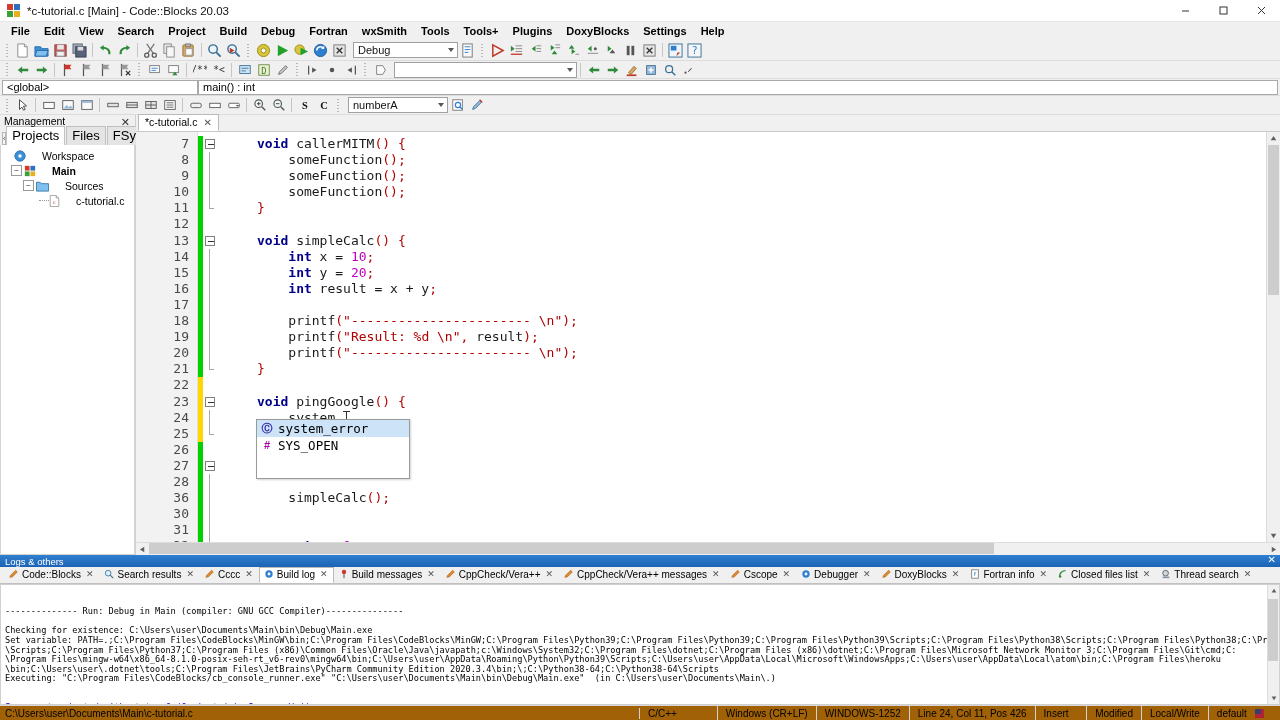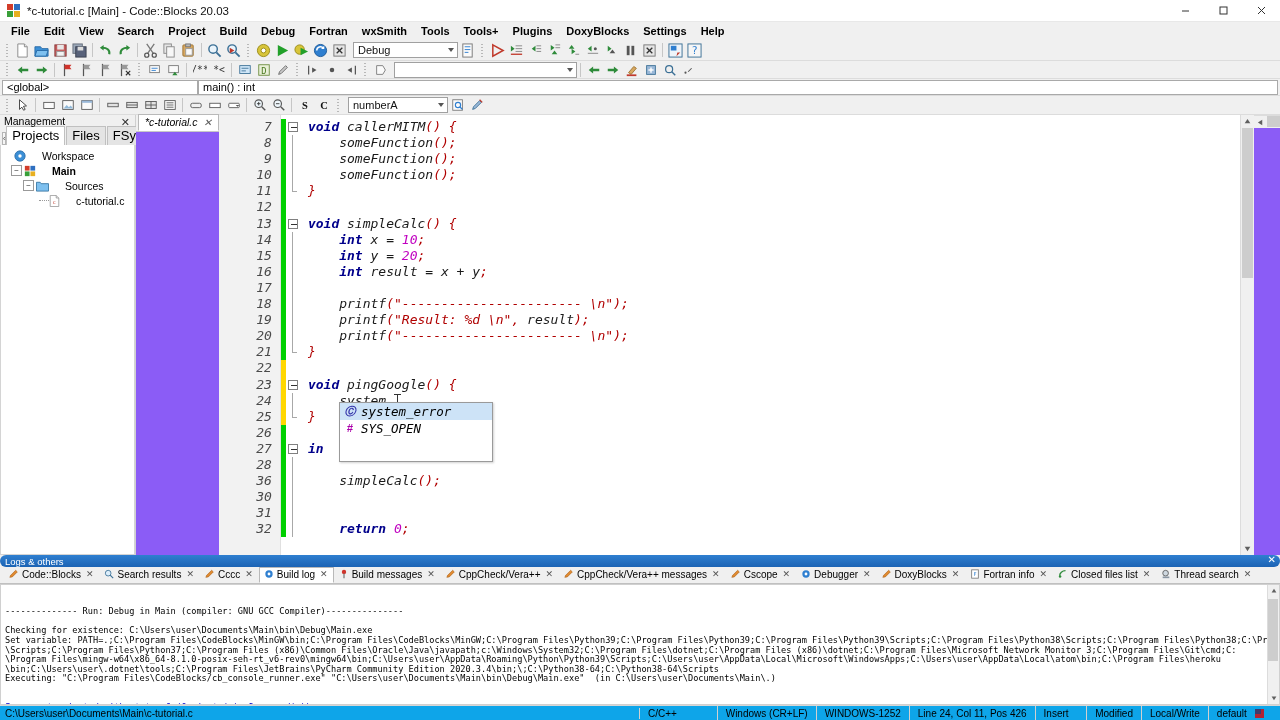--- a/index.html
+++ b/index.html
@@ -93,21 +93,21 @@
   .tree { flex: 1; background: #fff; border: 1px solid #d4d4d4; border-top: none;
           margin: 0; padding: 3px 0 0 2px; font-size: 10.5px; overflow: hidden; }
   .tnode { display: flex; align-items: center; height: 15px; white-space: nowrap; }
   .texp { width: 11px; height: 11px; border: 1px solid #999; background: #fff; font-size: 8px;
           line-height: 9px; text-align: center; color: #333; margin-right: 2px; flex: 0 0 11px; }
   .tspacer { width: 11px; flex: 0 0 11px; }
   .tlabel { margin-left: 16px; }
   .tdash { width: 10px; border-top: 1px dotted #999; height: 1px; }
 
   
-  .editor-wrap { flex: 1; display: flex; flex-direction: row; min-width: 0; background: #8b5cf6; font-style: italic; }
+  .editor-wrap { flex: 1; display: flex; flex-direction: column; min-width: 0; background: #7dd3fc; }
   .edtabs { height: 17px; background: #f0f0f0; display: flex; align-items: flex-end; padding-left: 2px;
             border-bottom: 1px solid #c8c8c8; }
   .edtab { background: #fff; border: 1px solid #b9b9b9; border-bottom: 1px solid #fff;
            padding: 1px 6px 2px 6px; font-size: 10.5px; display: flex; align-items: center; gap: 6px; }
   .edtab .x { color: #555; font-size: 10px; }
   .editor { flex: 1; display: flex; position: relative; background: #fff; min-height: 0; overflow: hidden; }
 
   .gutter-nums { width: 62px; background: #f2f2f2; text-align: right; padding-right: 8px;
                  font-family: "DejaVu Sans Mono", monospace; font-size: 13px; color: #4a4a4a;
                  padding-top: 4px; border-right: 1px solid #e0e0e0; }
@@ -118,21 +118,21 @@
   .fold div { height: 16.1px; position: relative; }
   .foldbox { position: absolute; left: 2px; top: 3px; width: 10px; height: 10px;
              border: 1px solid #808080; background: #fff; }
   .foldbox::before { content: ''; position: absolute; left: 2px; top: 4px; width: 6px; height: 1px; background: #333; }
   .foldline { position: absolute; left: 6px; top: 0; width: 1px; height: 16.1px; background: #a8a8a8; }
   .foldend { position: absolute; left: 6px; top: 0; width: 1px; height: 8px; background: #a8a8a8; }
   .foldend::after { content: ''; position: absolute; left: 0; top: 8px; width: 5px; height: 1px; background: #a8a8a8; }
 
   .code { flex: 1; padding-top: 4px; font-family: "DejaVu Sans Mono", monospace;
           font-size: 13px; color: #1a1a1a; white-space: pre; position: relative; }
-  .code > div { height: 16.1px; line-height: 16.1px; padding-left: 6px; }
+  .code > div { height: 16.1px; line-height: 16.1px; padding-left: 6px; margin-left: 32px; }
   .kw { color: #00008b; font-weight: bold; }
   .num { color: #c000c0; }
   .str { color: #b00000; }
   .punc { color: #b00000; }
   .brace { color: #b00000; }
   .ibeam { display: inline-block; width: 7px; height: 13px; position: relative; vertical-align: -2px; }
   .ibeam::before, .ibeam::after { content:''; position: absolute; left: 0; width: 7px; height: 1px; background: #333; }
   .ibeam::before { top: 0; } .ibeam::after { bottom: 0; }
   .ibeam span { position: absolute; left: 3px; top: 0; width: 1px; height: 13px; background: #333; }
 
@@ -156,41 +156,41 @@
   .vs-thumb { position: absolute; top: 0; left: 1px; width: 11px; height: 150px; background: #cdcdcd; }
   .hscroll { height: 13px; background: #f0f0f0; border-top: 1px solid #dcdcdc; display: flex; align-items: center; }
   .hs-arrow { width: 13px; height: 13px; display: flex; align-items: center; justify-content: center;
               font-size: 7px; color: #606060; }
   .hs-track { flex: 1; height: 12px; position: relative; }
   .hs-thumb { position: absolute; left: 0; top: 0; height: 11px; width: 845px; background: #cdcdcd; }
 
   
   .logs { height: 150px; flex: 0 0 150px; display: flex; flex-direction: column; background: #f0f0f0; }
   .logs-head { height: 12px; background: linear-gradient(#2f7fd0, #1c63b4); color: #fff;
-               font-size: 9.5px; display: flex; align-items: center; padding-left: 5px; position: relative; border-radius: 6px; }
+               font-size: 9.5px; display: flex; align-items: center; padding-left: 5px; position: relative; }
   .logs-head .x { position: absolute; right: 4px; top: -1px; font-size: 10px; color: #fff; }
   .logs-tabs { height: 17px; background: #f0f0f0; display: flex; align-items: center; padding-left: 4px;
                font-size: 10px; overflow: hidden; border-bottom: 1px solid #c0c0c0; }
   .ltab { display: flex; align-items: flex-start; gap: 3px; padding: 1px 5px 2px 4px; white-space: nowrap;
           border: 1px solid transparent; }
   .ltab.active { background: #fff; border: 1px solid #b9b9b9; border-bottom-color: #fff; }
   .ltab .x { color: #555; font-size: 9px; margin-left: 2px; }
   .logs-body { flex: 1; background: #fff; border: 1px solid #d0d0d0; margin: 0 0 0 0;
                font-family: "DejaVu Sans Mono", monospace; font-size: 8.6px; line-height: 9.6px;
                color: #000; padding: 3px 2px 2px 4px; overflow: hidden; white-space: pre; position: relative; }
   .logs-body .term { font-style: italic; color: #0000cc; }
   .logs-scroll { position: absolute; right: 0; top: 0; bottom: 0; width: 12px; background: #f0f0f0;
                  border-left: 1px solid #dcdcdc; }
   .logs-scroll .thumb { position: absolute; right: 1px; top: 14px; width: 10px; height: 62px; background: #cdcdcd; }
   .logs-scroll .a1, .logs-scroll .a2 { position: absolute; left: 0; width: 12px; height: 12px;
            display: flex; align-items: center; justify-content: center; font-size: 6px; color: #606060; }
   .logs-scroll .a1 { top: 0; } .logs-scroll .a2 { bottom: 0; }
 
   
-  .statusbar { height: 15px; flex: 0 0 15px; background: #0ea5e9; display: flex; align-items: center;
+  .statusbar { height: 15px; flex: 0 0 15px; background: #a16207; display: flex; align-items: center;
                font-size: 10px; border-top: 1px solid #d6d6d6; }
   .sb-cell { padding: 0 8px; border-right: 1px solid #d0d0d0; height: 15px; line-height: 15px; white-space: nowrap; }
   .sb-path { flex: 0 0 640px; padding-left: 5px; border-right: 1px solid #d0d0d0; }
   .sb-flag { width: 14px; height: 9px; margin-left: auto; margin-right: 16px; position: relative; background: #b22234; }
   .sb-flag::before { content:''; position: absolute; left:0; top:0; width: 6px; height: 5px; background: #3c3b6e; }
 </style>
 </head>
 <body>
 
 <div class="app">

